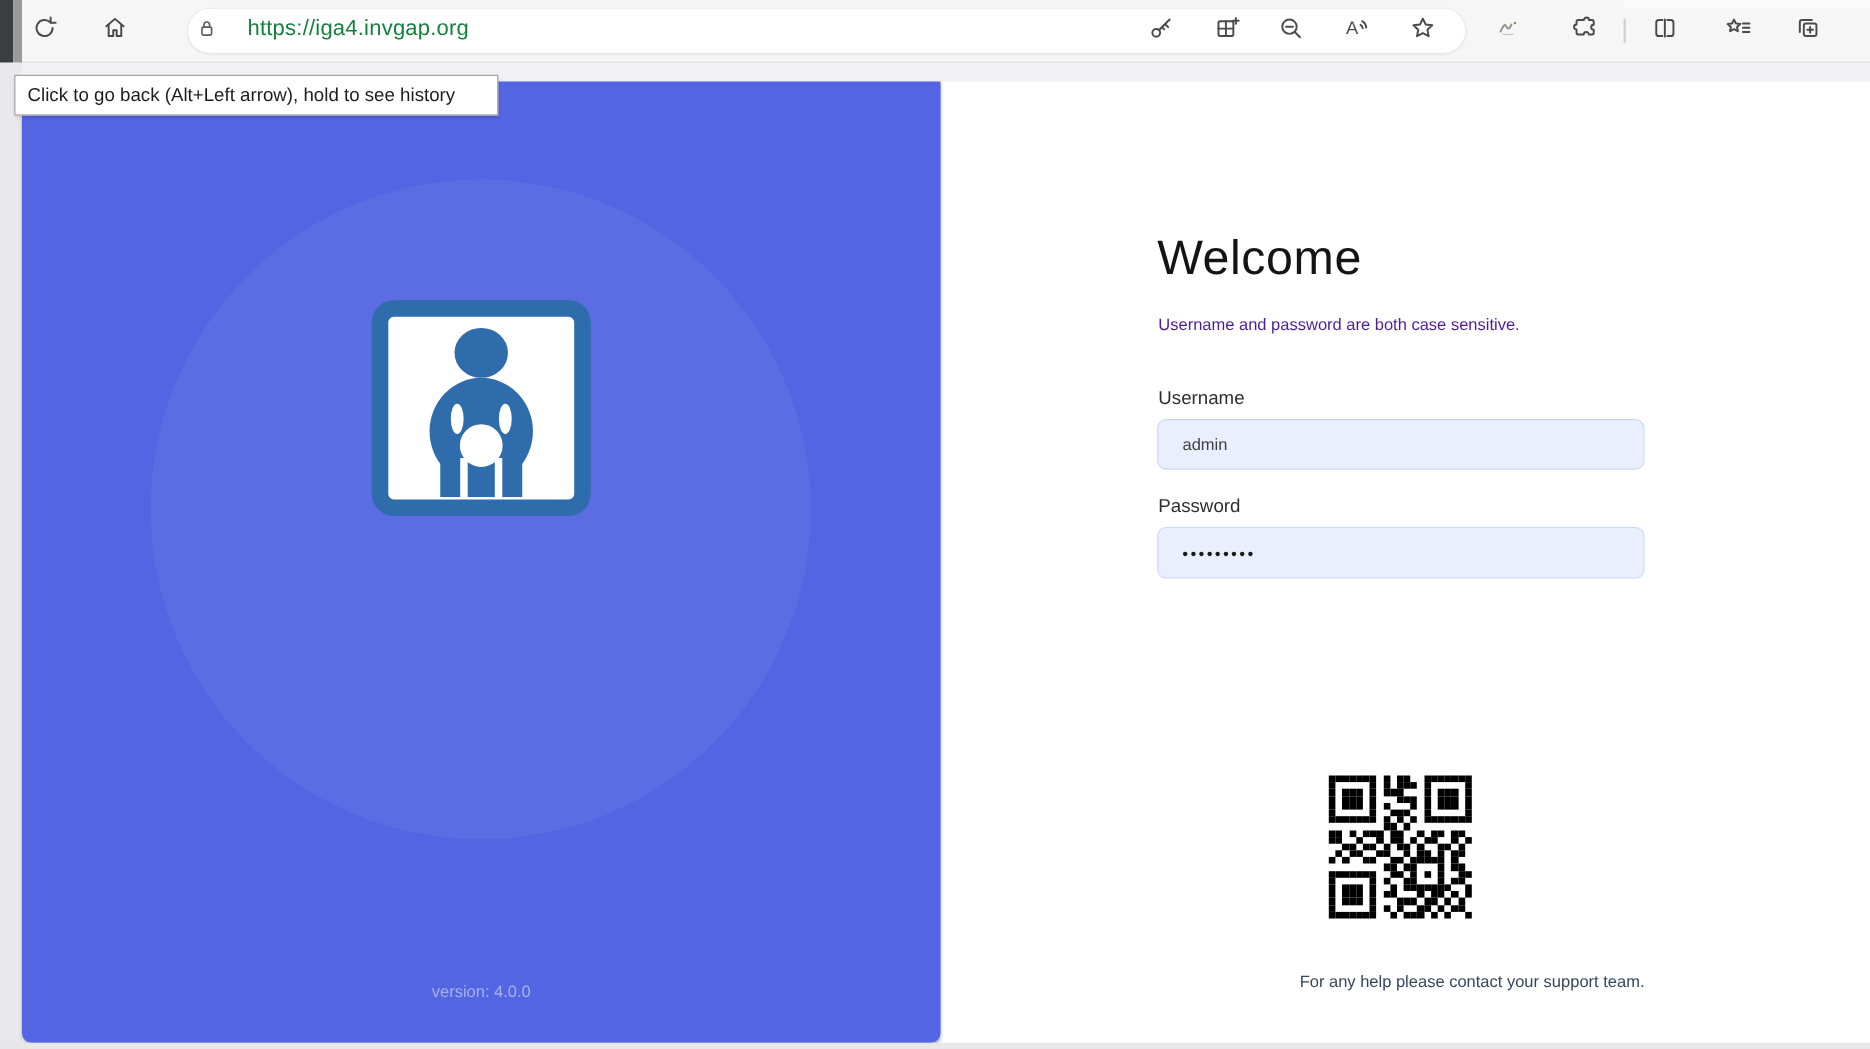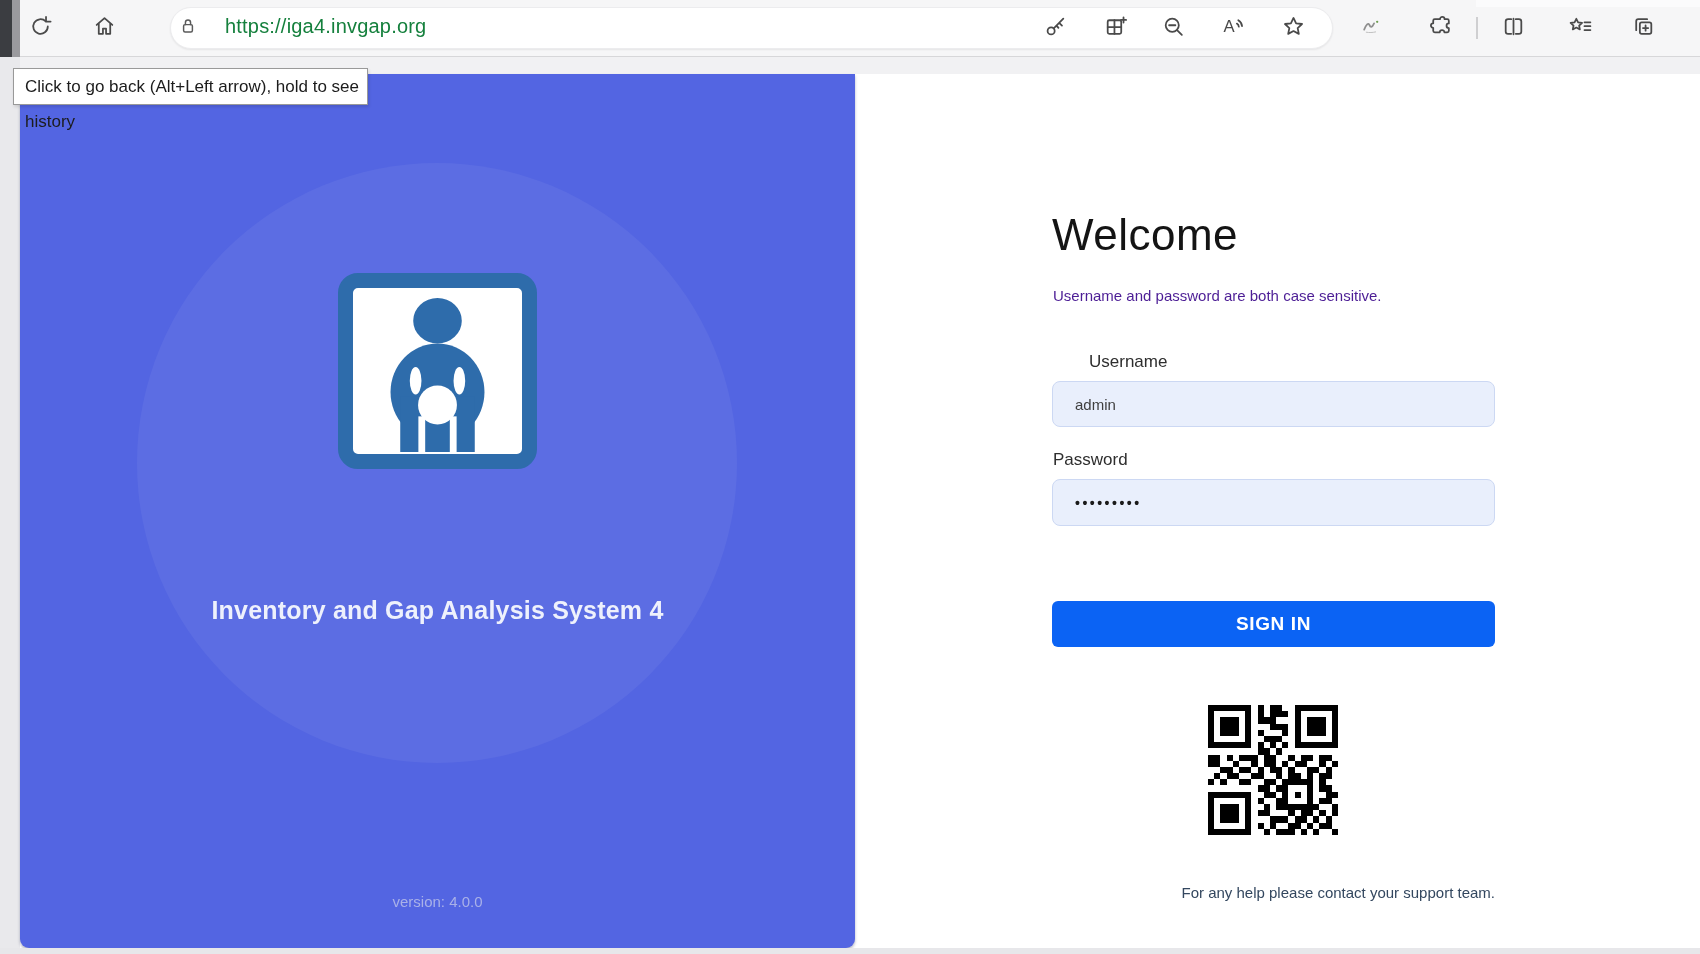--- a/index.html
+++ b/index.html
@@ -18,21 +18,21 @@
   .tab-sliver{position:absolute;left:1456px;top:0;width:244px;height:7px;background:#fbfbfc;}
   .tb-icon{position:absolute;top:14px;width:28px;height:28px;display:flex;
            align-items:center;justify-content:center;cursor:pointer;border-radius:6px;}
   .tb-icon svg{stroke:#4a4a4a;fill:none;stroke-width:1.7;stroke-linecap:round;stroke-linejoin:round;}
   .urlbar{position:absolute;left:150px;top:7px;width:1163px;height:42px;background:#fff;
           border:1px solid #ececee;border-radius:21px;box-shadow:0 1px 2px rgba(0,0,0,.07);}
   .url-text{position:absolute;left:205px;top:15px;font-size:20px;color:#15803d;letter-spacing:.2px;}
   .tb-divider{position:absolute;left:1456px;top:17px;width:2px;height:22px;background:#cfcfd1;}
 
   
-  .tooltip{position:absolute;left:13px;top:68px;width:355px;height:37px;background:#fff;
+  .tooltip{position:absolute;left:13px;top:68px;width:440px;height:37px;background:#fff;
            border:1px solid #999;z-index:60;font-size:17px;color:#1c1c1c;
            line-height:35px;padding-left:11px;box-shadow:1px 2px 3px rgba(0,0,0,.12);}
 
   
   .top-band{position:absolute;left:20px;top:57px;width:1680px;height:17px;background:#f1f1f3;}
   .bottom-strip{position:absolute;left:0;top:948px;width:1700px;height:6px;background:#e7e7ea;z-index:40;}
 
   
   .panel{position:absolute;left:20px;top:74px;width:835px;height:874px;
          background:var(--panel-bg,#5365e2);overflow:hidden;
@@ -47,21 +47,21 @@
   .panel-acronym{position:absolute;left:0;top:563px;width:100%;text-align:center;
                  color:#eef1fc;font-size:18px;font-weight:700;}
   .panel-version{position:absolute;left:0;top:819px;width:100%;text-align:center;
                  color:#a9b1e8;font-size:15px;}
 
   
   .welcome{position:absolute;left:1052px;top:210px;font-size:44px;color:#141414;
            font-weight:400;letter-spacing:.5px;}
   .note{position:absolute;left:1053px;top:287px;font-size:15px;color:#4c1d95;}
   .field-label{position:absolute;left:1053px;font-size:17px;color:#2e2e2e;}
-  .lbl-user{top:352px;margin-left:36px;} .lbl-pass{top:450px;}
+  .lbl-user{top:352px;} .lbl-pass{top:450px;}
   .text-input{position:absolute;left:1052px;width:443px;height:46px;
               background:var(--input-bg,#e9effc);border:1px solid var(--input-border,#ccd8f3);
               border-radius:8px;padding-left:22px;font-family:"Liberation Sans",sans-serif;
               font-size:15px;color:#3f3f3f;outline:none;}
   .in-user{top:381px;}
   .in-pass{top:479px;height:47px;font-size:14px;font-weight:700;letter-spacing:2.5px;color:#1a1a1a;}
   .signin-btn{position:absolute;left:1052px;top:601px;width:443px;height:46px;
               background:var(--accent-blue,#0b63f4);border:none;border-radius:6px;cursor:pointer;
               color:#fff;font-family:"Liberation Sans",sans-serif;font-size:19px;
               font-weight:700;letter-spacing:.6px;}
@@ -192,34 +192,32 @@
         </g>
         <g fill="#ffffff">
           <ellipse cx="36.5" cy="56" rx="3.6" ry="8.5"></ellipse>
           <ellipse cx="63.5" cy="56" rx="3.6" ry="8.5"></ellipse>
           <circle cx="50" cy="71" r="12"></circle>
           <rect x="38.2" y="78" width="4.2" height="22"></rect>
           <rect x="57.6" y="78" width="4.2" height="22"></rect>
         </g>
       </svg></span>
     </div>
-    <div class="panel-title">Inventory and Gap Analysis System 4</div>
     <div class="panel-version">version: 4.0.0</div>
   </div>
 
   <div class="welcome">Welcome</div>
   <div class="note">Username and password are both case sensitive.</div>
 
   <div class="field-label lbl-user">Username</div>
   <input class="text-input in-user" type="text" value="admin" style="">
 
   <div class="field-label lbl-pass">Password</div>
   <input class="text-input in-pass" type="text" value="•••••••••" style="">
 
-  <button class="signin-btn">SIGN IN</button>
 
   <div class="qr" style="grid-template-columns: repeat(21, 1fr);">
       <div class="qm"></div>
       <div class="qm"></div>
       <div class="qm"></div>
       <div class="qm"></div>
       <div class="qm"></div>
       <div class="qm"></div>
       <div class="qm"></div>
       <div></div>

